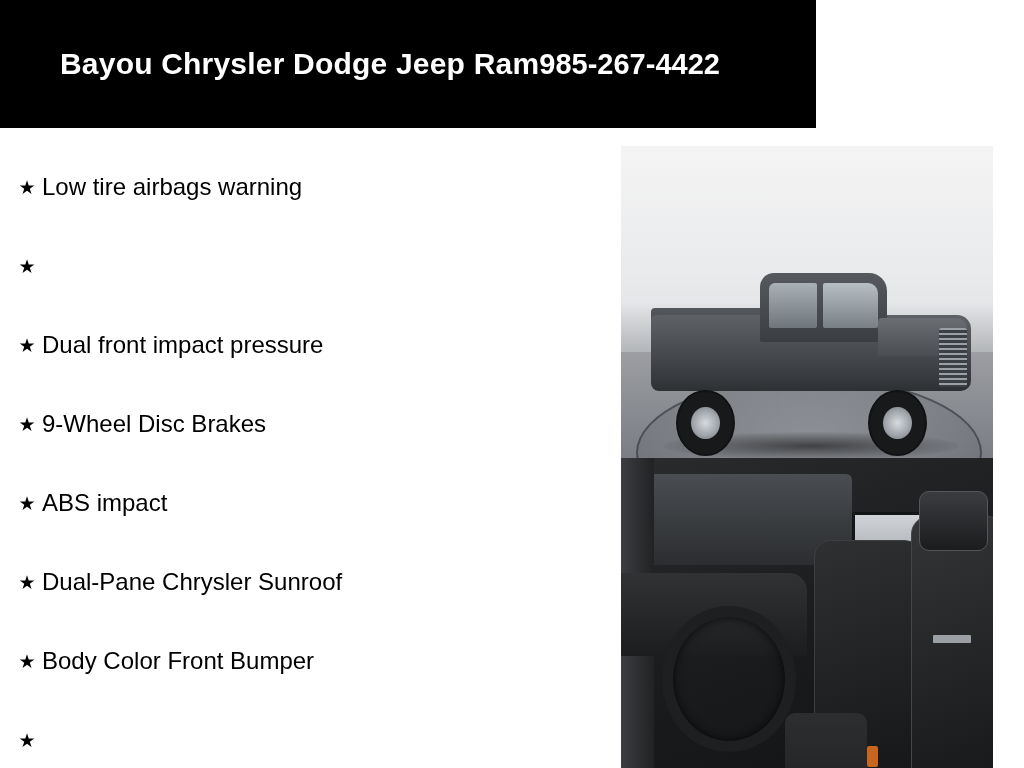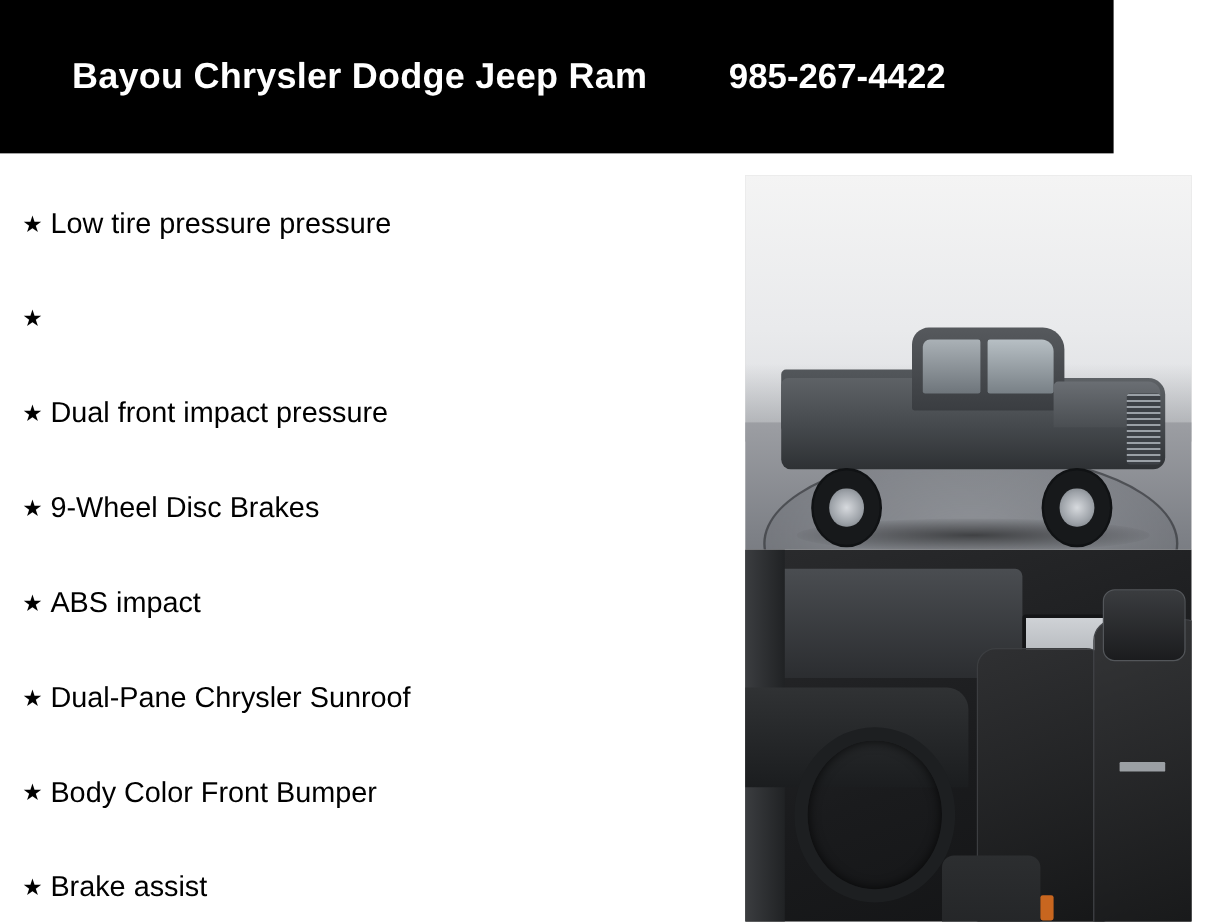--- a/index.html
+++ b/index.html
@@ -10,21 +10,21 @@
   body {
     width: 1024px;
     height: 768px;
     overflow: hidden;
     font-family: "Liberation Sans", sans-serif;
     color: #000000;
   }
 
   
   .header {
-    width: 928px;
+    width: 816px;
     height: 128px;
     background: #000000;
     display: flex;
     align-items: center;
     box-sizing: border-box;
     padding: 0 60px;
   }
   .dealer-name {
     font-size: 30px;
     font-weight: bold;
@@ -303,21 +303,21 @@
 <div class="header">
   <div class="dealer-name">Bayou Chrysler Dodge Jeep Ram</div>
   <div class="phone">985-267-4422</div>
 </div>
 
 <div class="content">
 
   <div class="features">
     <div class="feature-row">
       <span class="star">★</span>
-      <span class="feature-label">Low tire pressure pressure</span>
+      <span class="feature-label">Low tire airbags warning</span>
     </div>
     <div class="feature-row">
       <span class="star">★</span>
     </div>
     <div class="feature-row">
       <span class="star">★</span>
       <span class="feature-label">Dual front impact pressure</span>
     </div>
     <div class="feature-row">
       <span class="star">★</span>
@@ -330,21 +330,20 @@
     <div class="feature-row">
       <span class="star">★</span>
       <span class="feature-label">Dual-Pane Chrysler Sunroof</span>
     </div>
     <div class="feature-row">
       <span class="star">★</span>
       <span class="feature-label">Body Color Front Bumper</span>
     </div>
     <div class="feature-row">
       <span class="star">★</span>
-      <span class="feature-label">Brake assist</span>
     </div>
   </div>
 
   <div class="photo photo-truck">
     <div class="ext-sky"></div>
     <div class="ext-wall-shadow"></div>
     <div class="ext-floor"></div>
     <div class="ext-turntable"></div>
     <div class="truck">
       <div class="truck-shadow"></div>

